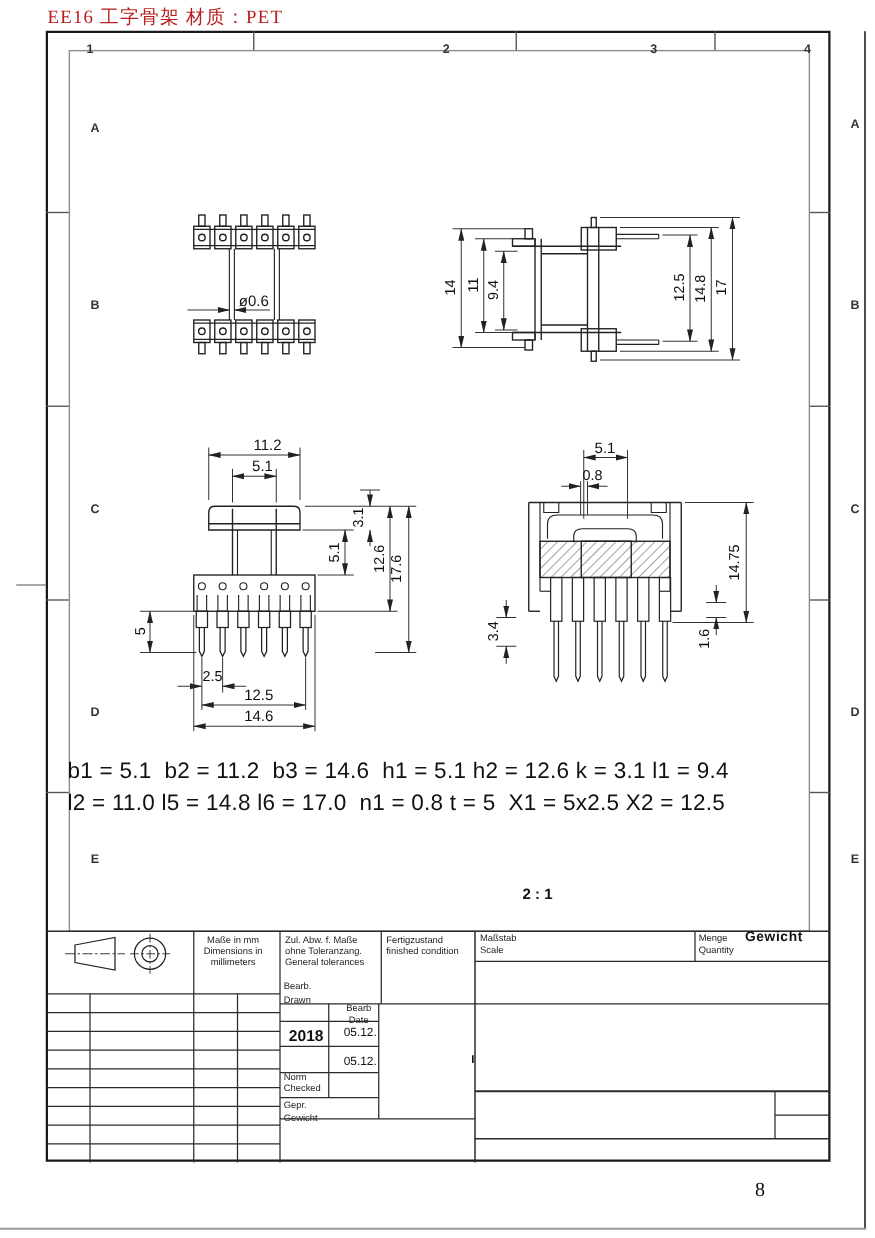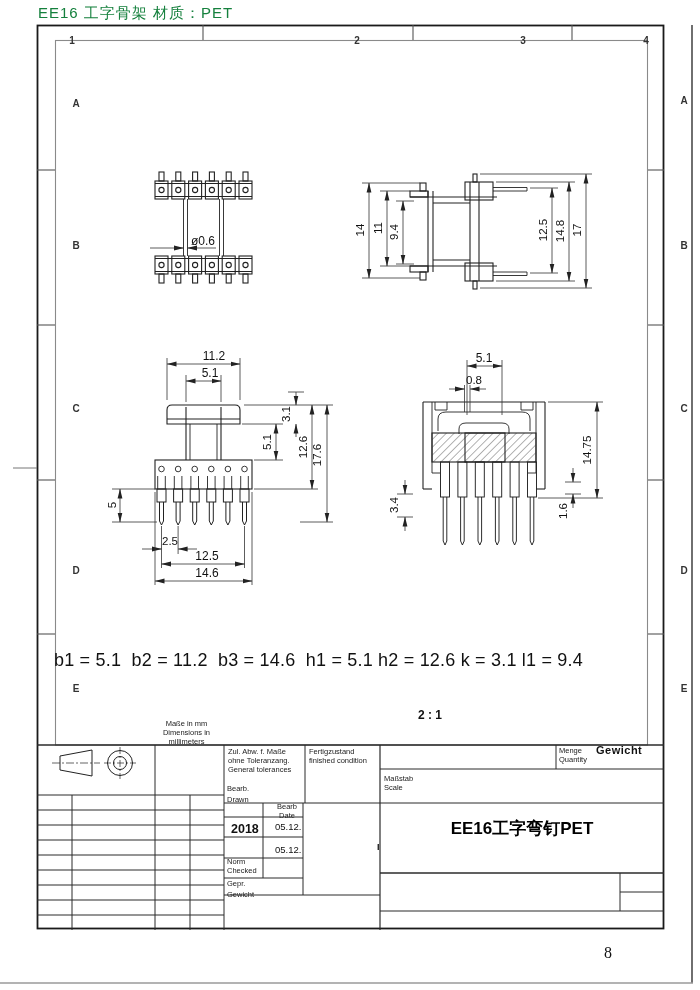--- a/index.html
+++ b/index.html
@@ -1,22 +1,22 @@
 <!DOCTYPE html>
 <html><head>
 <meta charset="utf-8">
 <style>
   html,body{margin:0;padding:0;background:#fff;}
   .page{position:relative;width:700px;height:990px;background:#fff;overflow:hidden;
         font-family:"Liberation Sans",sans-serif;color:#1a1a1a;}
   .abs{position:absolute;}
   .t{position:absolute;white-space:pre;}
-  .hdr{font-family:Liberation Sans, sans-serif;font-size:15px;letter-spacing:1px;color:#15803d;}
+  .hdr{font-family:Liberation Serif, serif;font-size:15px;letter-spacing:1px;color:#b91c1c;}
   .zone{position:absolute;transform:translate(-50%,-50%);font:600 10px "Liberation Sans",sans-serif;color:#333;}
-  .params{font:400 18px "Liberation Sans",sans-serif;color:#111;letter-spacing:0.2px;margin-top:44px;}
+  .params{font:400 18px "Liberation Sans",sans-serif;color:#111;letter-spacing:0.2px;}
   .tb{font:400 7.5px "Liberation Sans",sans-serif;color:#222;line-height:8.5px;}
   .tb3{line-height:8.8px;}
   .lbl2{line-height:10.5px;}
   .scaleval{font:700 12px "Liberation Sans",sans-serif;color:#111;}
   .gewicht{font:700 11px "Liberation Sans",sans-serif;letter-spacing:0.5px;color:#111;}
   .year{font:700 12.5px "Liberation Sans",sans-serif;color:#111;}
   .dateval{font:400 9.5px "Liberation Sans",sans-serif;color:#111;}
   .parttitle{font:700 17px "Liberation Sans","DejaVu Sans",sans-serif;color:#000;text-align:center;}
   .pagenum{font:400 16px "Liberation Serif","DejaVu Serif",serif;color:#111;}
   .fold{font:700 9px "Liberation Sans",sans-serif;color:#111;}
@@ -372,36 +372,37 @@
 <div class="zone" style="left:76px;top:408px">C</div>
 <div class="zone" style="left:76px;top:570px">D</div>
 <div class="zone" style="left:76px;top:688px">E</div>
 <div class="zone" style="left:684px;top:100px">A</div>
 <div class="zone" style="left:684px;top:245px">B</div>
 <div class="zone" style="left:684px;top:408px">C</div>
 <div class="zone" style="left:684px;top:570px">D</div>
 <div class="zone" style="left:684px;top:688px">E</div>
 
 <div class="t params" style="left:54px;top:606px">b1 = 5.1  b2 = 11.2  b3 = 14.6  h1 = 5.1 h2 = 12.6 k = 3.1 l1 = 9.4</div>
-
-<div class="abs tb tb3" style="left:156px;top:720px;width:61px;text-align:center">
+<div class="t params" style="left:54px;top:632px">l2 = 11.0 l5 = 14.8 l6 = 17.0  n1 = 0.8 t = 5  X1 = 5x2.5 X2 = 12.5</div>
+
+<div class="abs tb tb3" style="left:156px;top:748px;width:61px;text-align:center">
   <div>Maße in mm</div>
   <div>Dimensions in</div>
   <div>millimeters</div>
 </div>
 <div class="abs tb tb3" style="left:228px;top:748px">
   <div>Zul. Abw. f. Maße</div>
   <div>ohne Toleranzang.</div>
   <div>General tolerances</div>
 </div>
 <div class="abs tb tb3" style="left:309px;top:748px">
   <div>Fertigzustand</div>
   <div>finished condition</div>
 </div>
-<div class="abs tb" style="left:384px;top:775px">
+<div class="abs tb" style="left:384px;top:747px">
   <div>Maßstab</div>
   <div>Scale</div>
 </div>
 <div class="t scaleval" style="left:418px;top:708px">2 : 1</div>
 <div class="abs tb" style="left:559px;top:747px">
   <div>Menge</div>
   <div>Quantity</div>
 </div>
 <div class="t gewicht" style="left:596px;top:744px">Gewicht</div>
 
@@ -418,17 +419,16 @@
 <div class="abs tb lbl2" style="left:227px;top:879px">
   <div>Gepr.</div>
   <div>Gewicht</div>
 </div>
 <div class="t dateval" style="left:275px;top:844px">05.12.</div>
 <div class="abs tb" style="left:227px;top:858px">
   <div>Norm</div>
   <div>Checked</div>
 </div>
 
-<div class="abs parttitle" style="left:381px;top:817px;width:282px">EE16工字弯钉PET</div>
 <div class="t fold" style="left:377px;top:842px">I</div>
 <div class="t pagenum" style="left:604px;top:944px">8</div>
 
 </div>
 
 </body></html>

